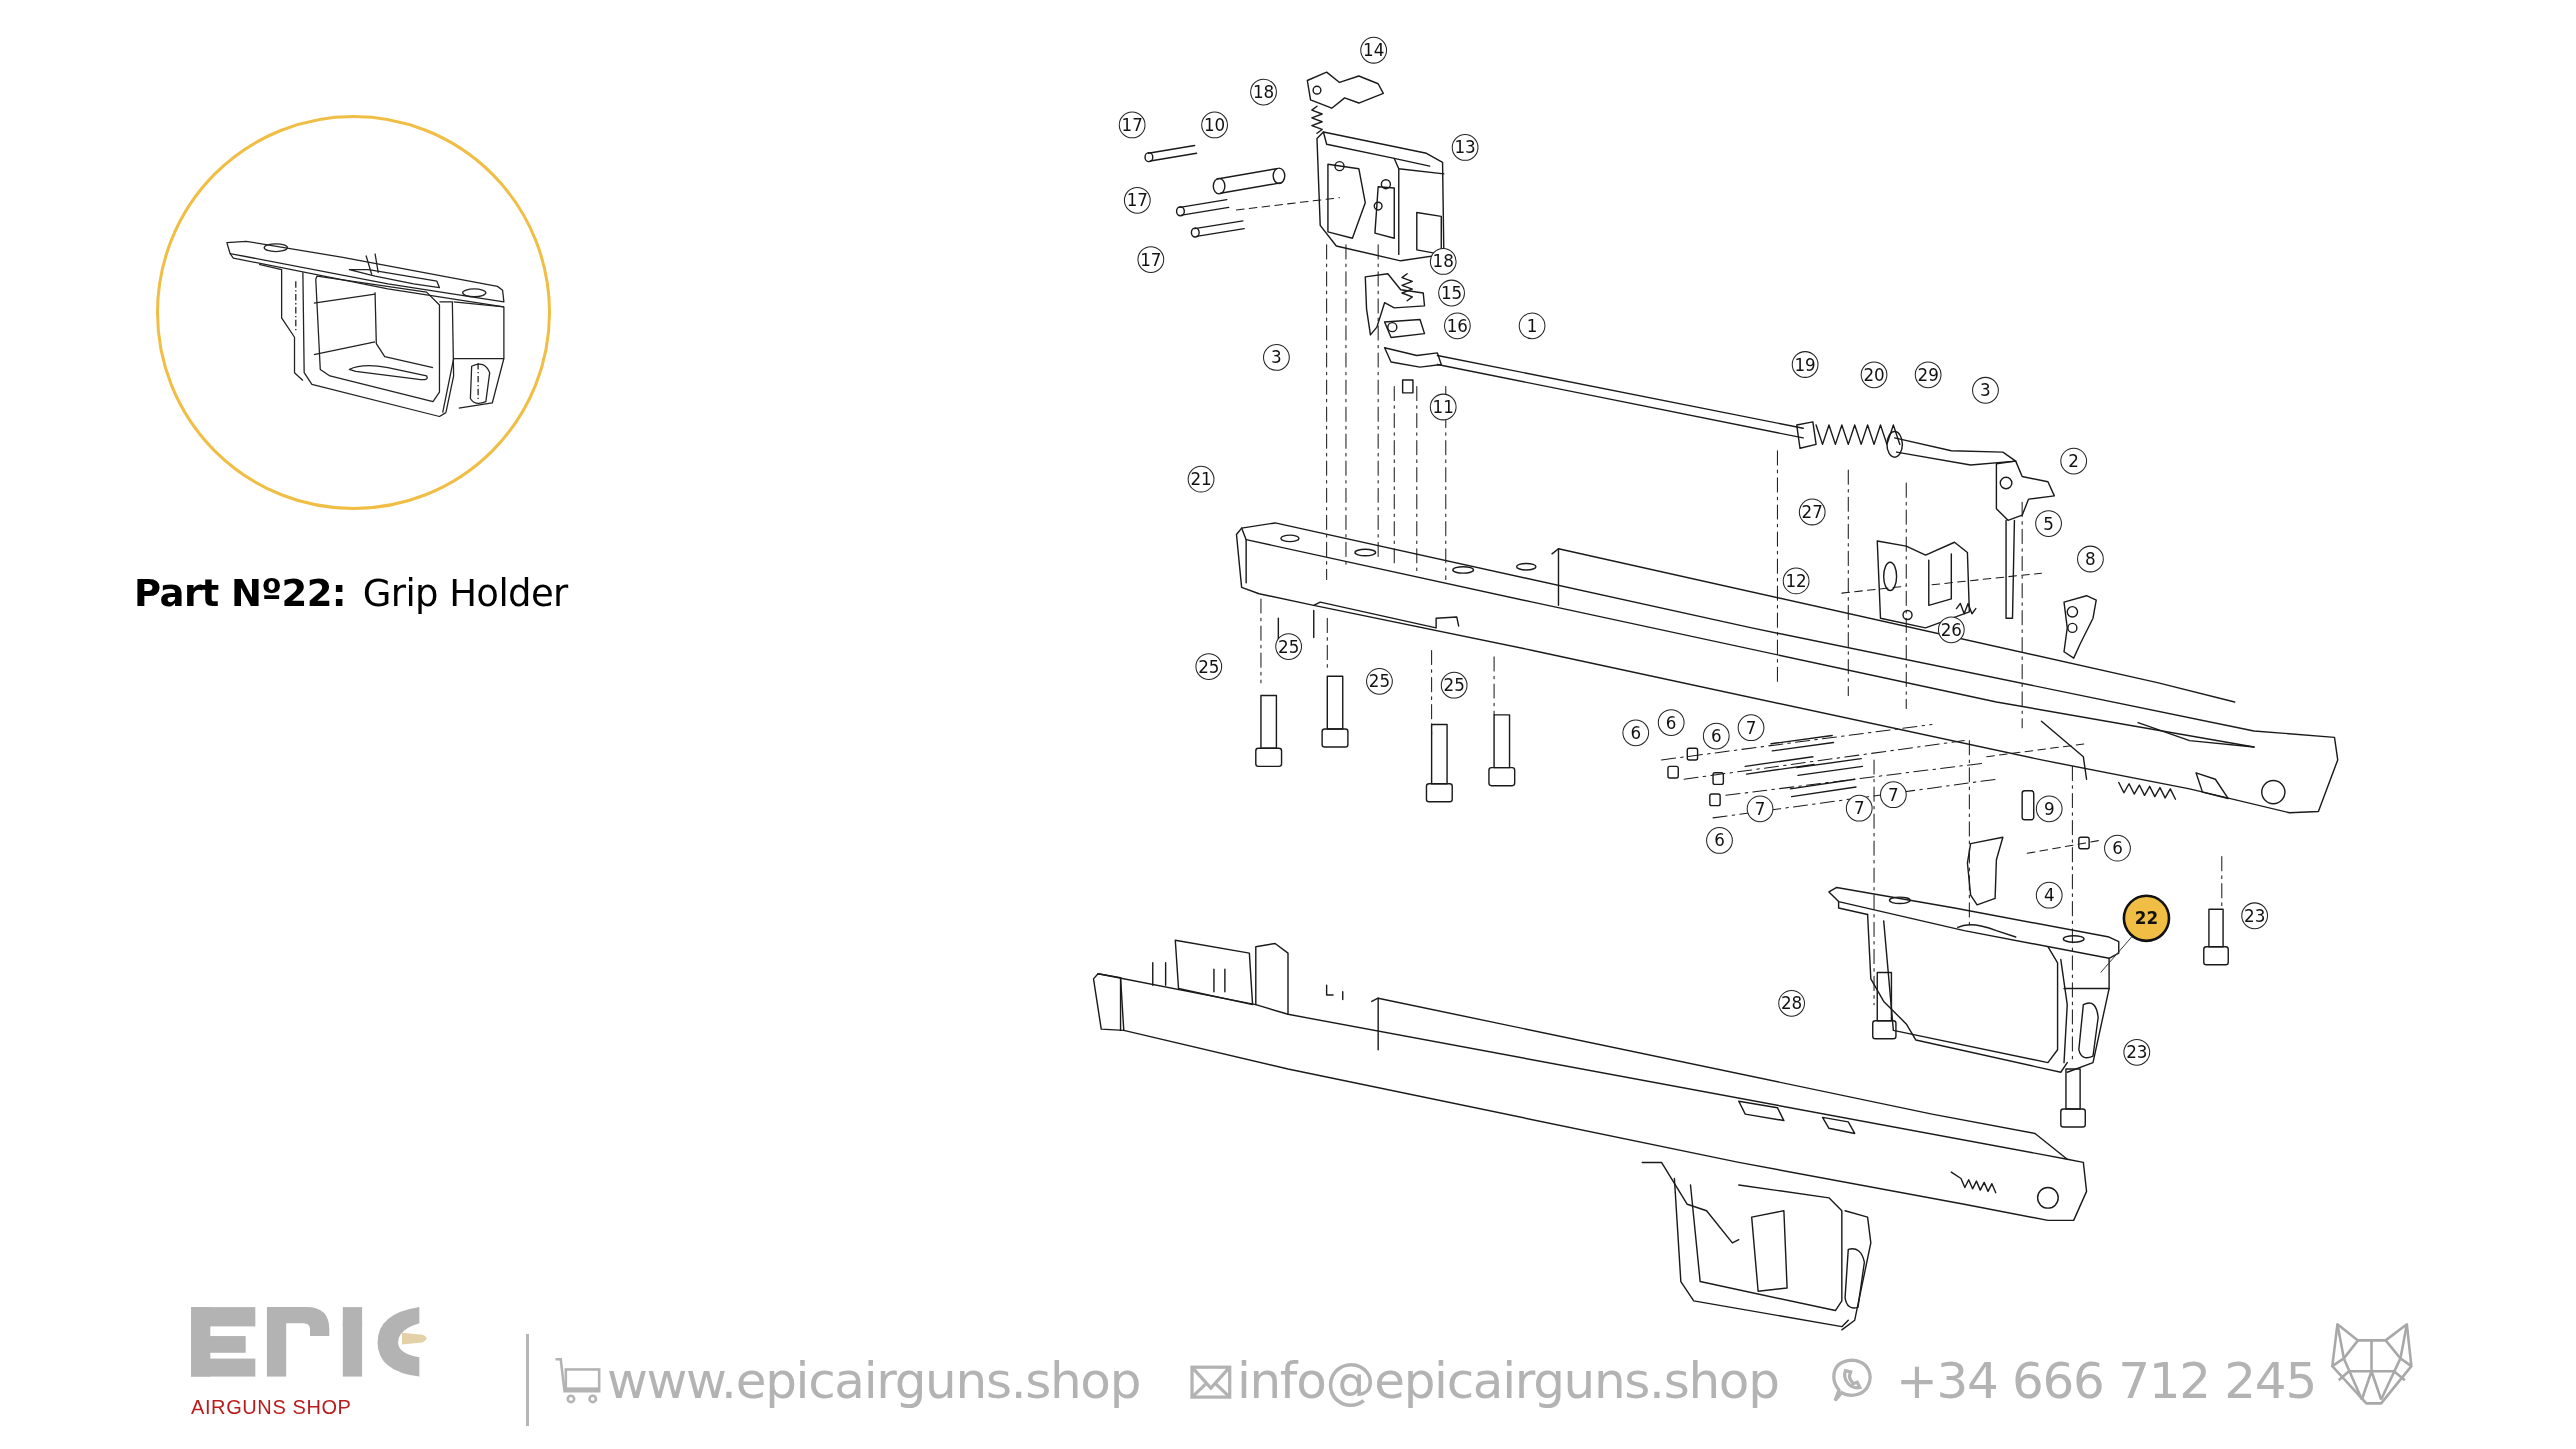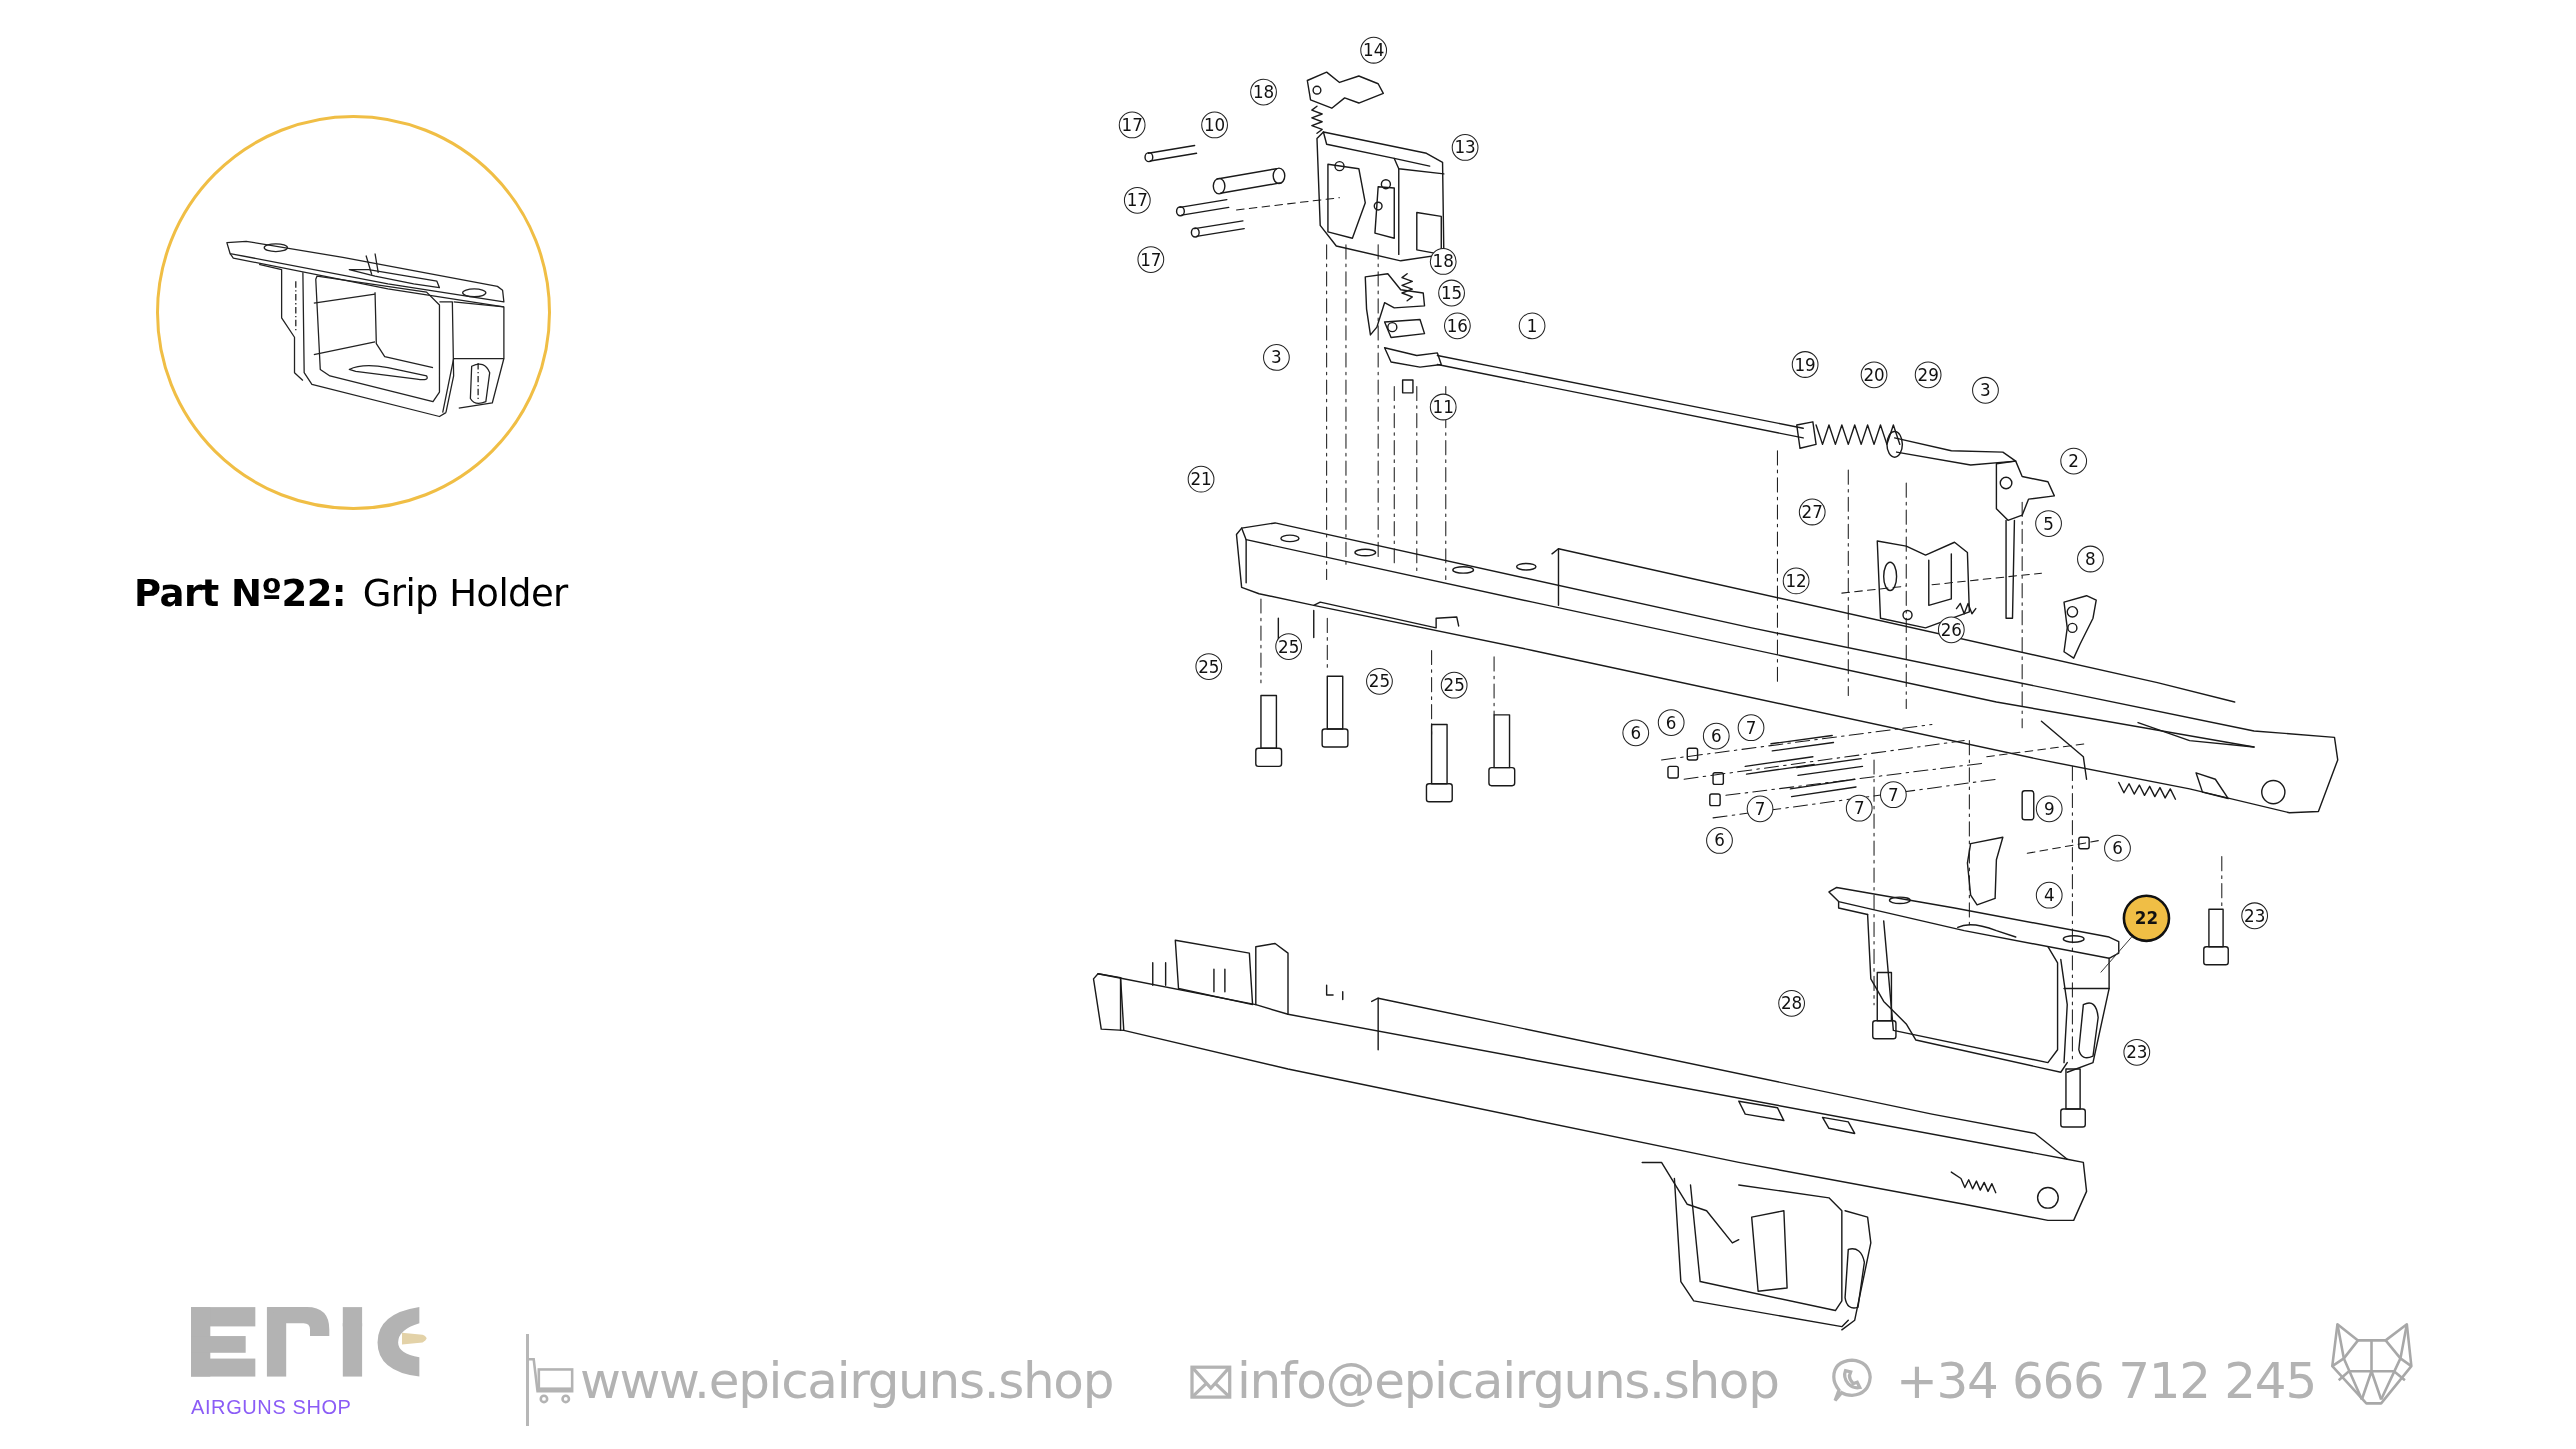--- a/index.html
+++ b/index.html
@@ -9,27 +9,27 @@
                   border: 3.9px solid #F0BE45; border-radius: 50%; box-sizing: border-box; }
   .inset-drawing { position: absolute; left: 156px; top: 115px; width: 402px; height: 402px; }
   .part-title { position: absolute; left: 134px; top: 572px; font-size: 37px; color: #000;
                 white-space: nowrap; font-family: "DejaVu Sans", sans-serif; letter-spacing: -0.6px; }
   .part-title .lbl { font-weight: bold; }
   .part-title .gap { display: inline-block; width: 16.7px; }
   .diagram { position: absolute; left: 0; top: 0; width: 2576px; height: 1449px; }
   .callout-text { font-family: "DejaVu Sans", sans-serif; font-size: 26px; fill: #111; text-anchor: middle; dominant-baseline: central; }
   .badge-text { font-family: "DejaVu Sans", sans-serif; font-size: 26px; font-weight: bold; fill: #111; text-anchor: middle; dominant-baseline: central; }
   .logo { position: absolute; left: 191px; top: 1307px; width: 238px; height: 116px; }
-  .logo-sub { position: absolute; left: 191px; top: 1396px; font-size: 20px; color: #8b5cf6;
+  .logo-sub { position: absolute; left: 191px; top: 1396px; font-size: 20px; color: #b91c1c;
               letter-spacing: 0.6px; font-family: "Liberation Sans", sans-serif; white-space: nowrap; }
   .divider { position: absolute; left: 526px; top: 1334px; width: 2.6px; height: 92px; background: #B7B7B7; }
   .contact { position: absolute; top: 1352px; height: 58px; display: flex; align-items: center;
              color: #B3B3B3; font-size: 50px; font-family: "DejaVu Sans", sans-serif; white-space: nowrap; letter-spacing: -1.3px; }
   .contact .ico { display: inline-block; margin-right: 3.9px; }
-  .contact-web { left: 526px; }
+  .contact-web { left: 553px; }
   .contact-mail { left: 1190px; align-items: center; }
   .contact-phone { left: 1826px; }
   .wolf { position: absolute; left: 2331px; top: 1321px; width: 90px; height: 87px; }
 </style>
 </head>
 <body>
 
 <div class="inset-circle"></div>
 <svg class="inset-drawing" viewBox="0 0 624 624">
   <g fill="none" stroke="#222" stroke-width="2" stroke-linejoin="round">

